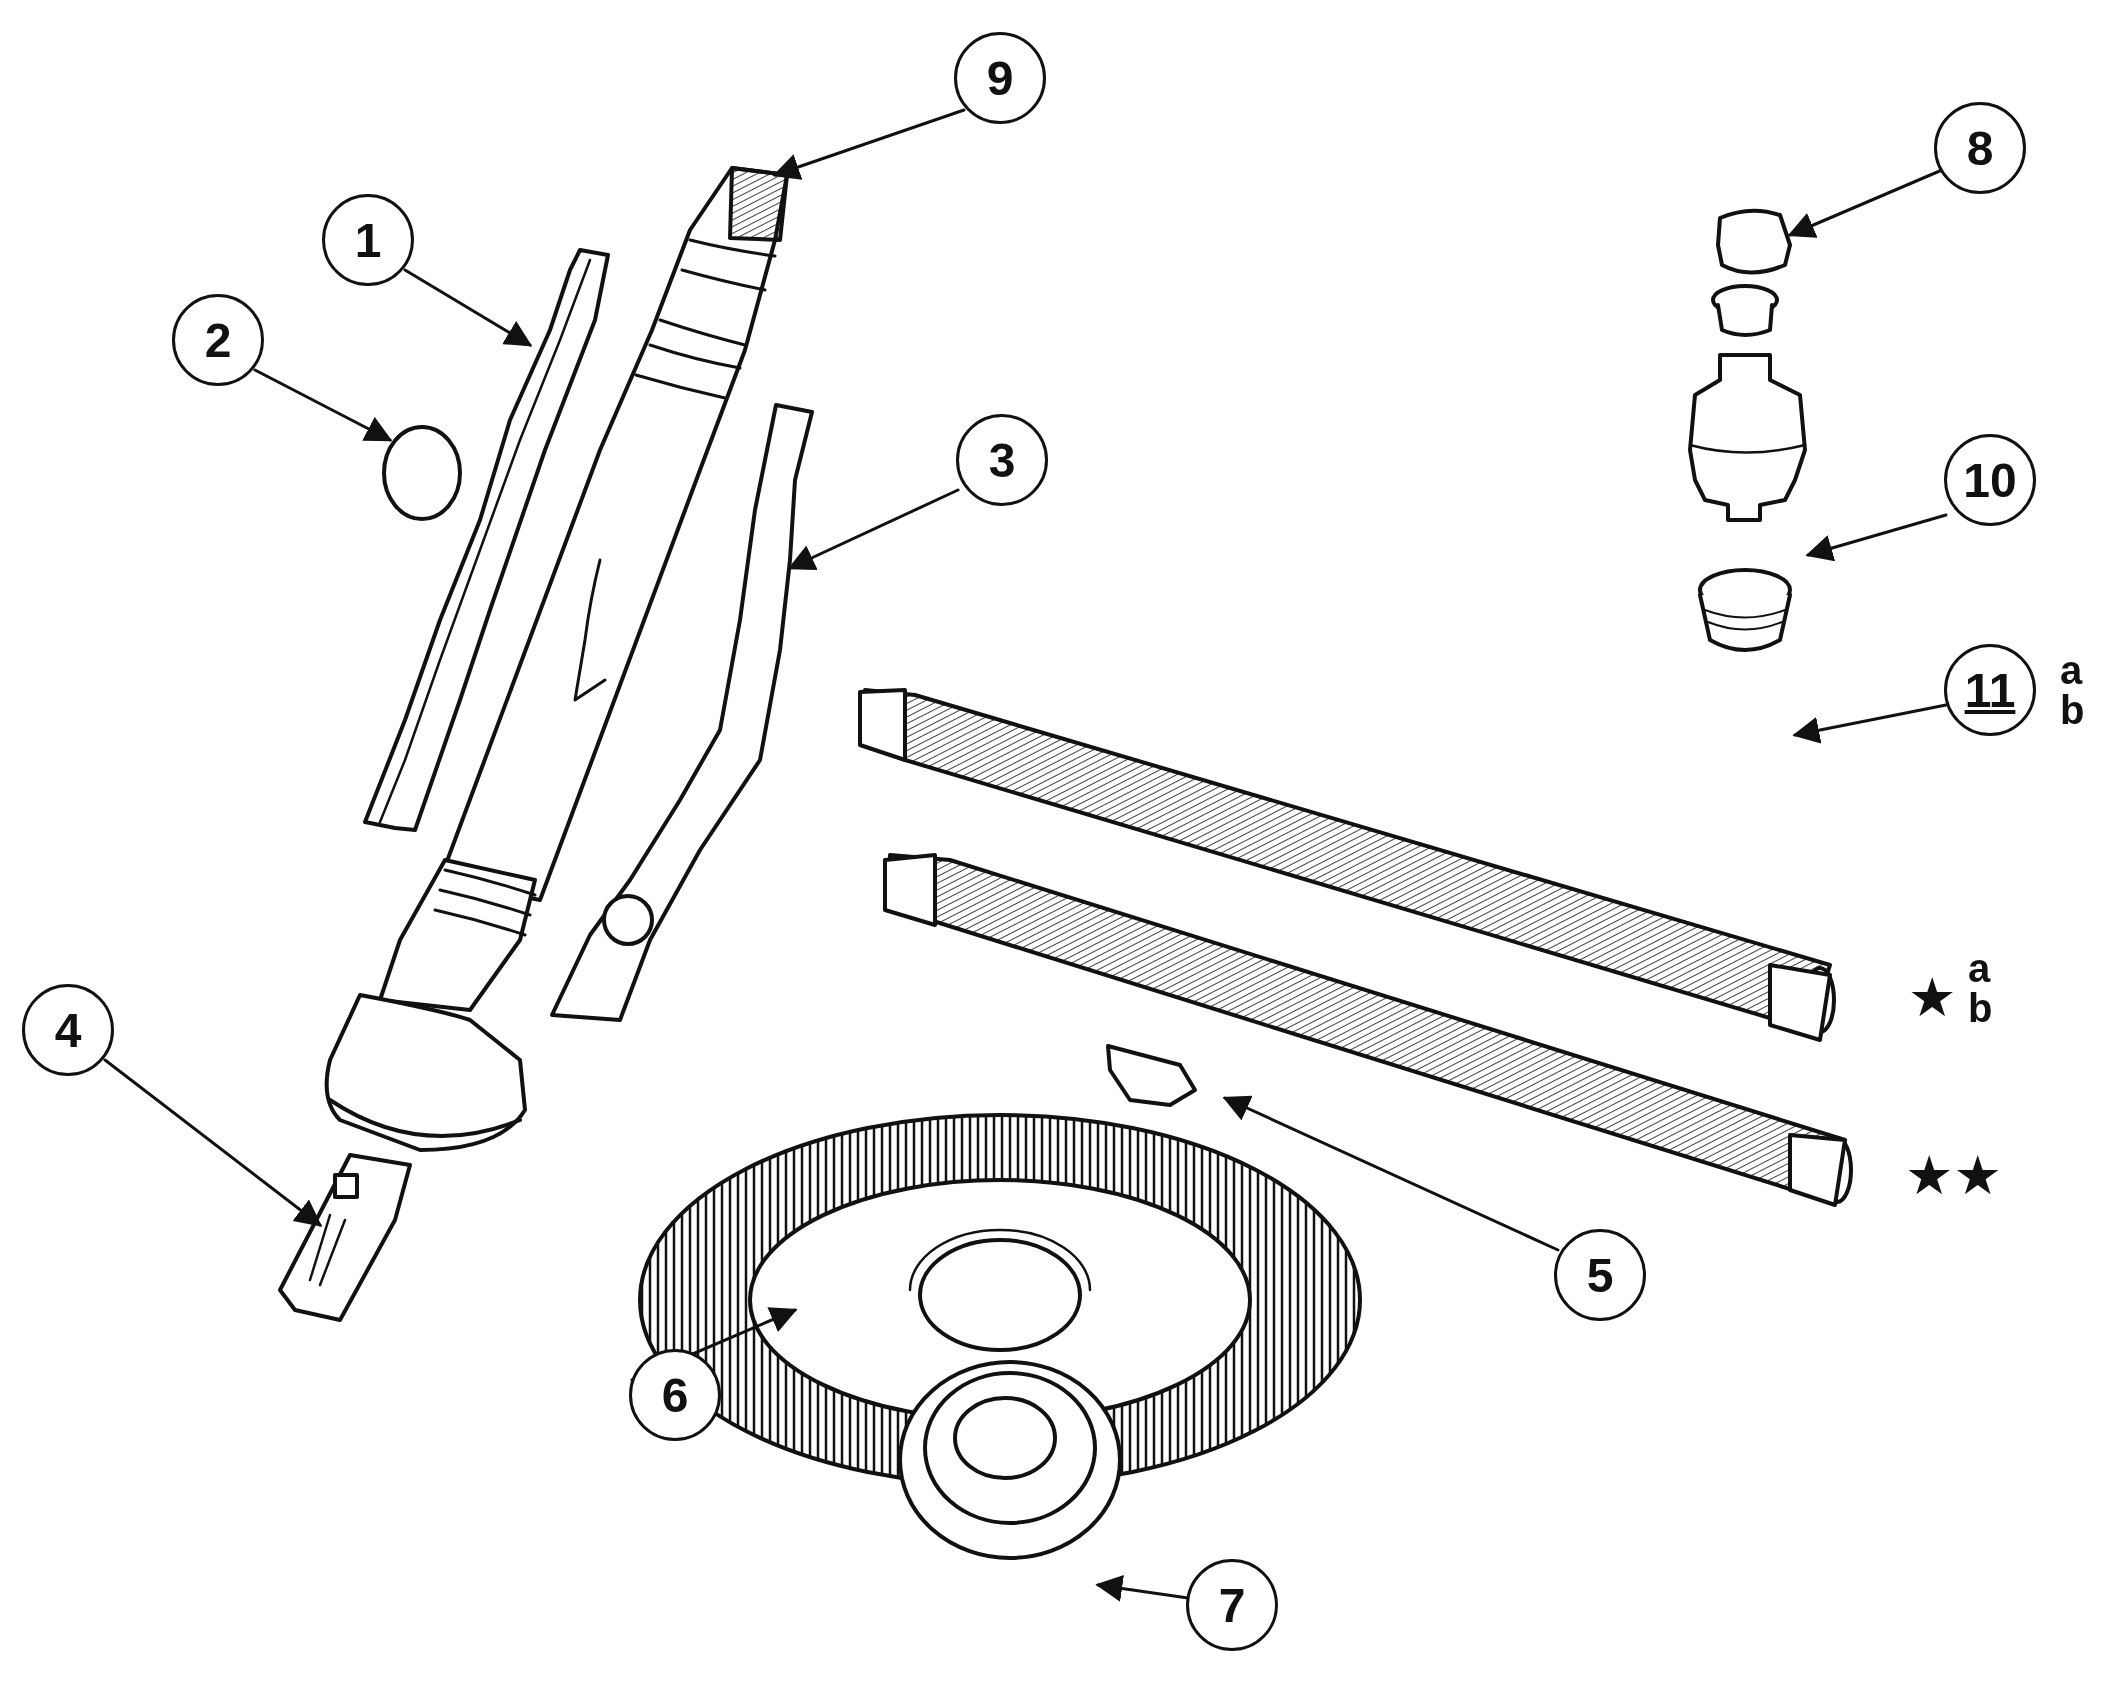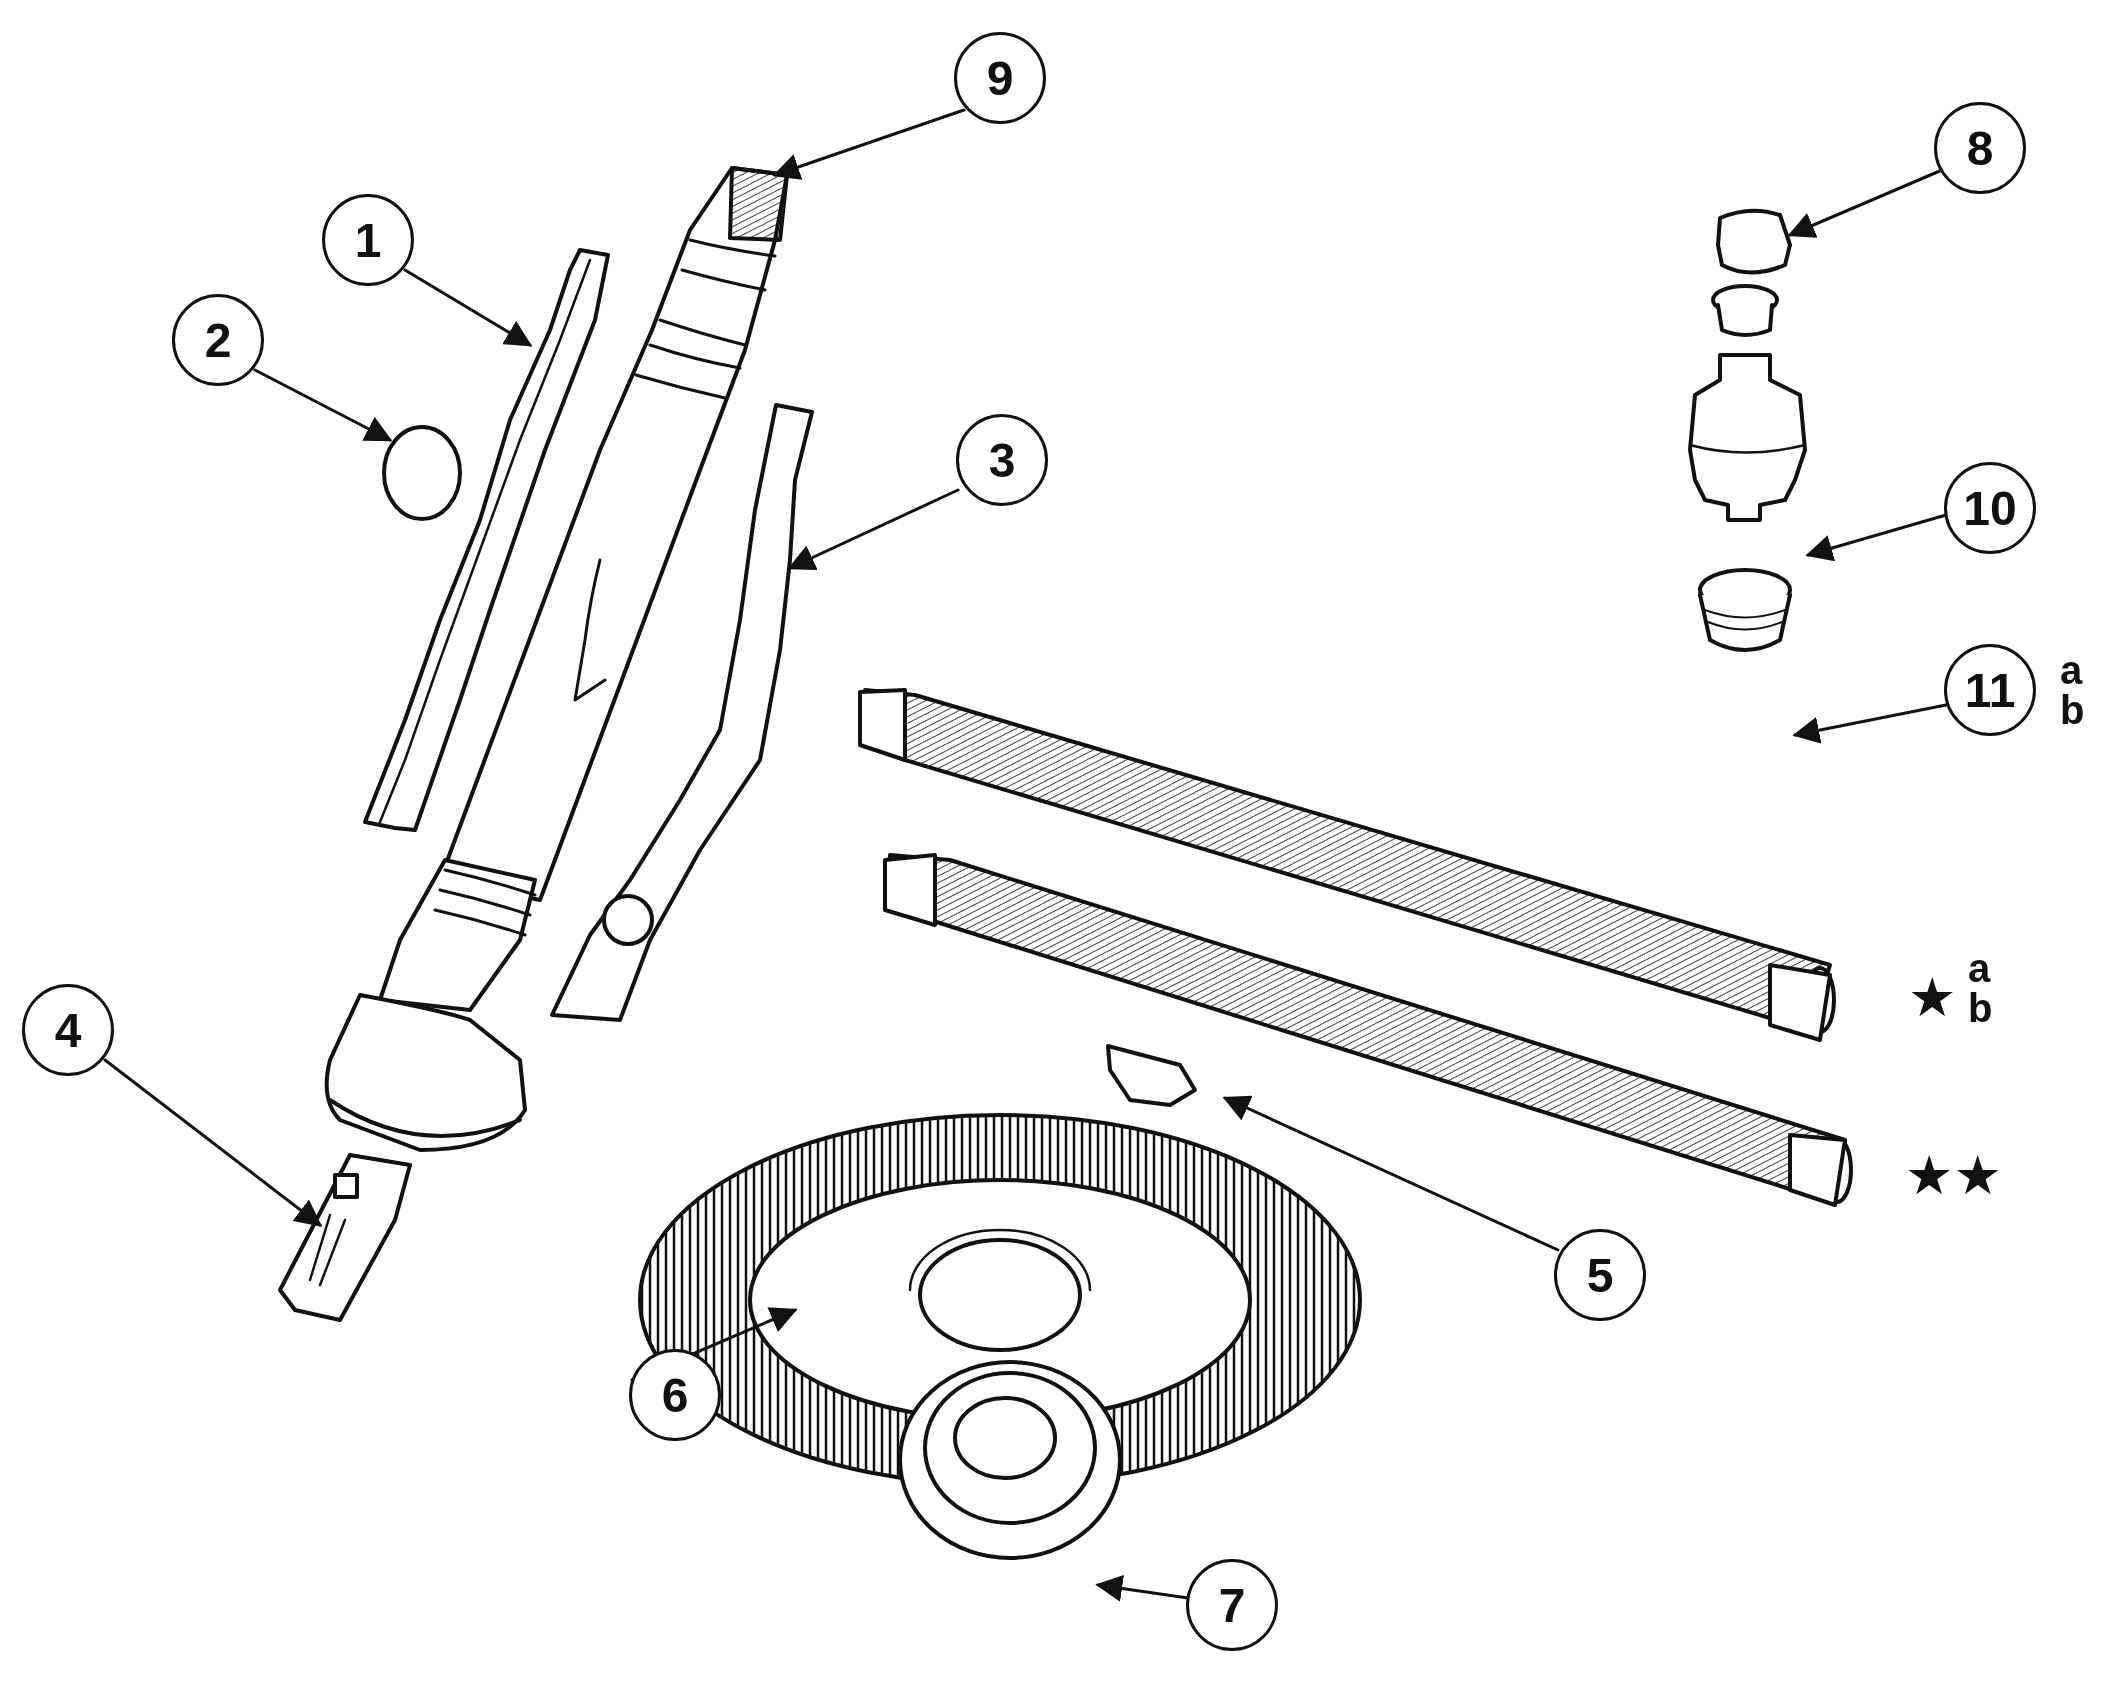--- a/index.html
+++ b/index.html
@@ -115,22 +115,22 @@
 
 <div class="callout" style="left:368px;top:240px;">1</div>
 <div class="callout" style="left:218px;top:340px;">2</div>
 <div class="callout" style="left:1002px;top:460px;">3</div>
 <div class="callout" style="left:68px;top:1030px;">4</div>
 <div class="callout" style="left:1600px;top:1275px;">5</div>
 <div class="callout" style="left:675px;top:1395px;">6</div>
 <div class="callout" style="left:1232px;top:1605px;">7</div>
 <div class="callout" style="left:1980px;top:148px;">8</div>
 <div class="callout" style="left:1000px;top:78px;">9</div>
-<div class="callout" style="left:1990px;top:508px;text-align:center;">10</div>
-<div class="callout" style="left:1990px;top:690px;">11</div>
+<div class="callout" style="left:1990px;top:480px;text-align:center;">10</div>
+<div class="callout" style="left:1990px;top:690px;text-decoration:underline;">11</div>
 
 <div class="suffix" style="left:2060px;top:650px;">
   <div>a</div>
   <div>b</div>
 </div>
 <div class="suffix" style="left:1968px;top:948px;">
   <div>a</div>
   <div>b</div>
 </div>
 <div class="stars" style="left:1908px;top:970px;">★</div>

